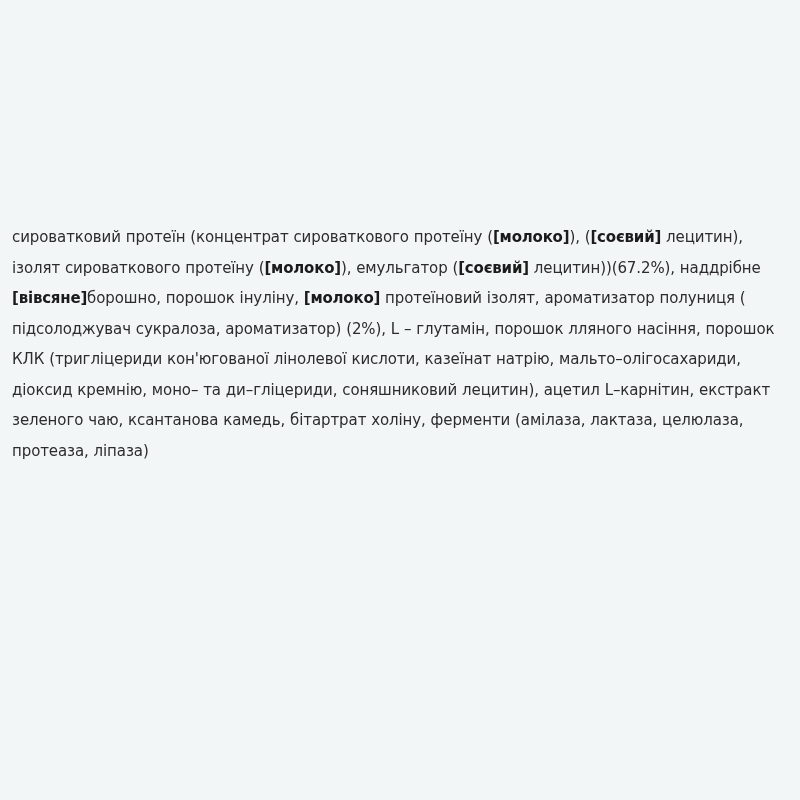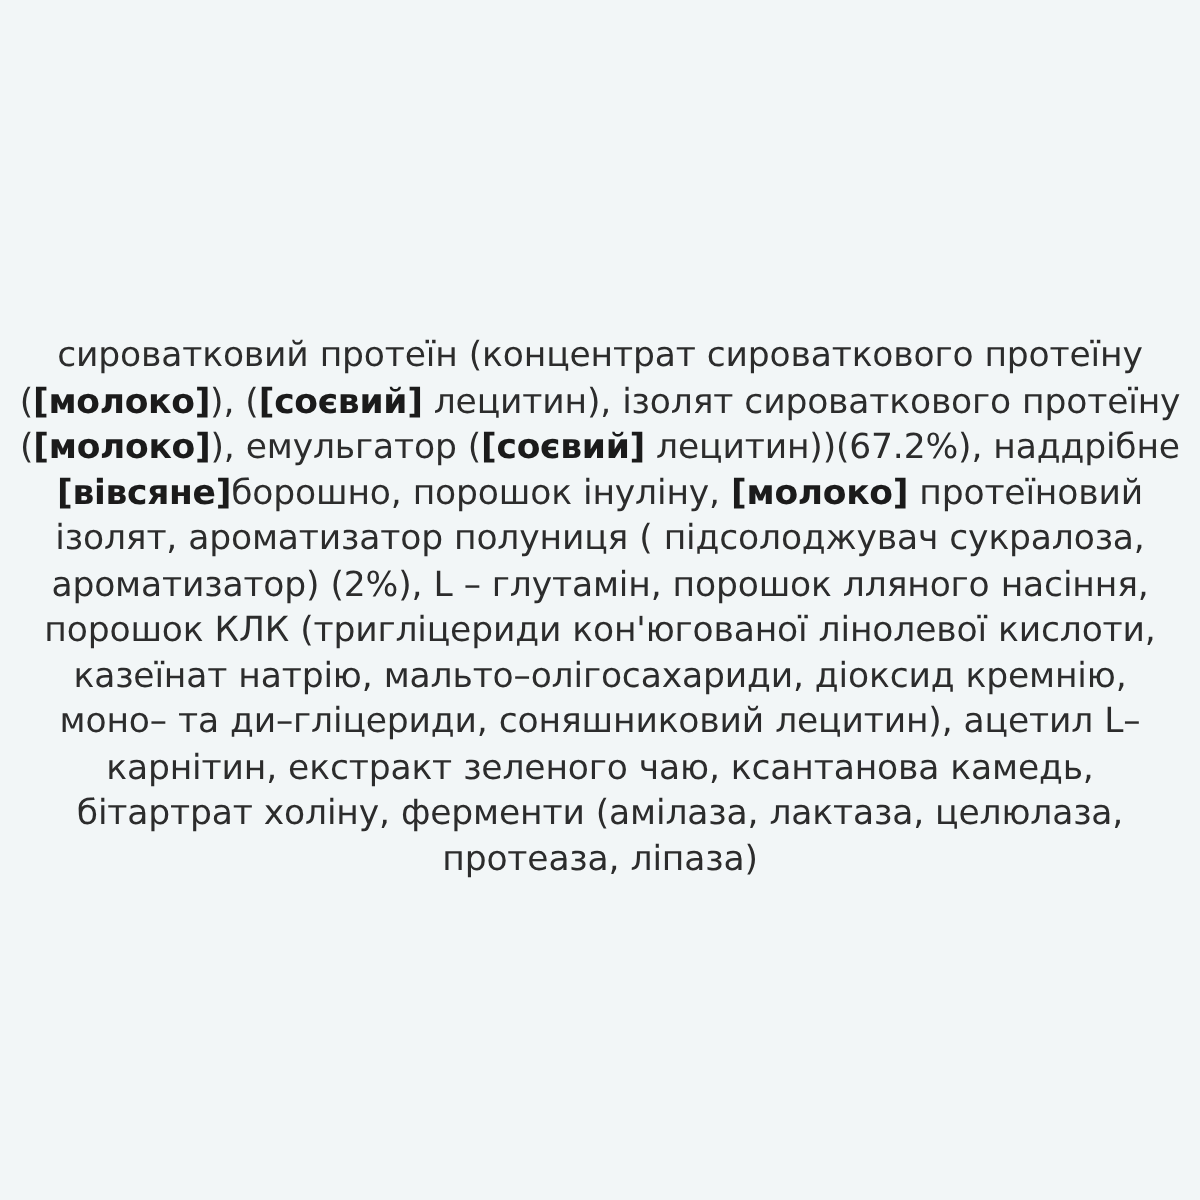--- a/index.html
+++ b/index.html
@@ -27,25 +27,25 @@
     height: 800px;
     background: #f2f6f7;
     box-sizing: border-box;
   }
   #ingredients-text {
     position: absolute;
     left: 12px;
     top: 222px;
     width: 776px;
     color: #2c2c2c;
-    font-size: 23px;
+    font-size: 15px;
     line-height: 30.5px;
     letter-spacing: -0.1px;
     word-spacing: 0.2px;
-    text-align: center;
+    text-align: left;
   }
   .allergen {
     font-weight: bold;
     color: #1b1b1b;
     letter-spacing: -0.2px;
   }
   .frag {
     white-space: pre-wrap;
   }
 </style>

